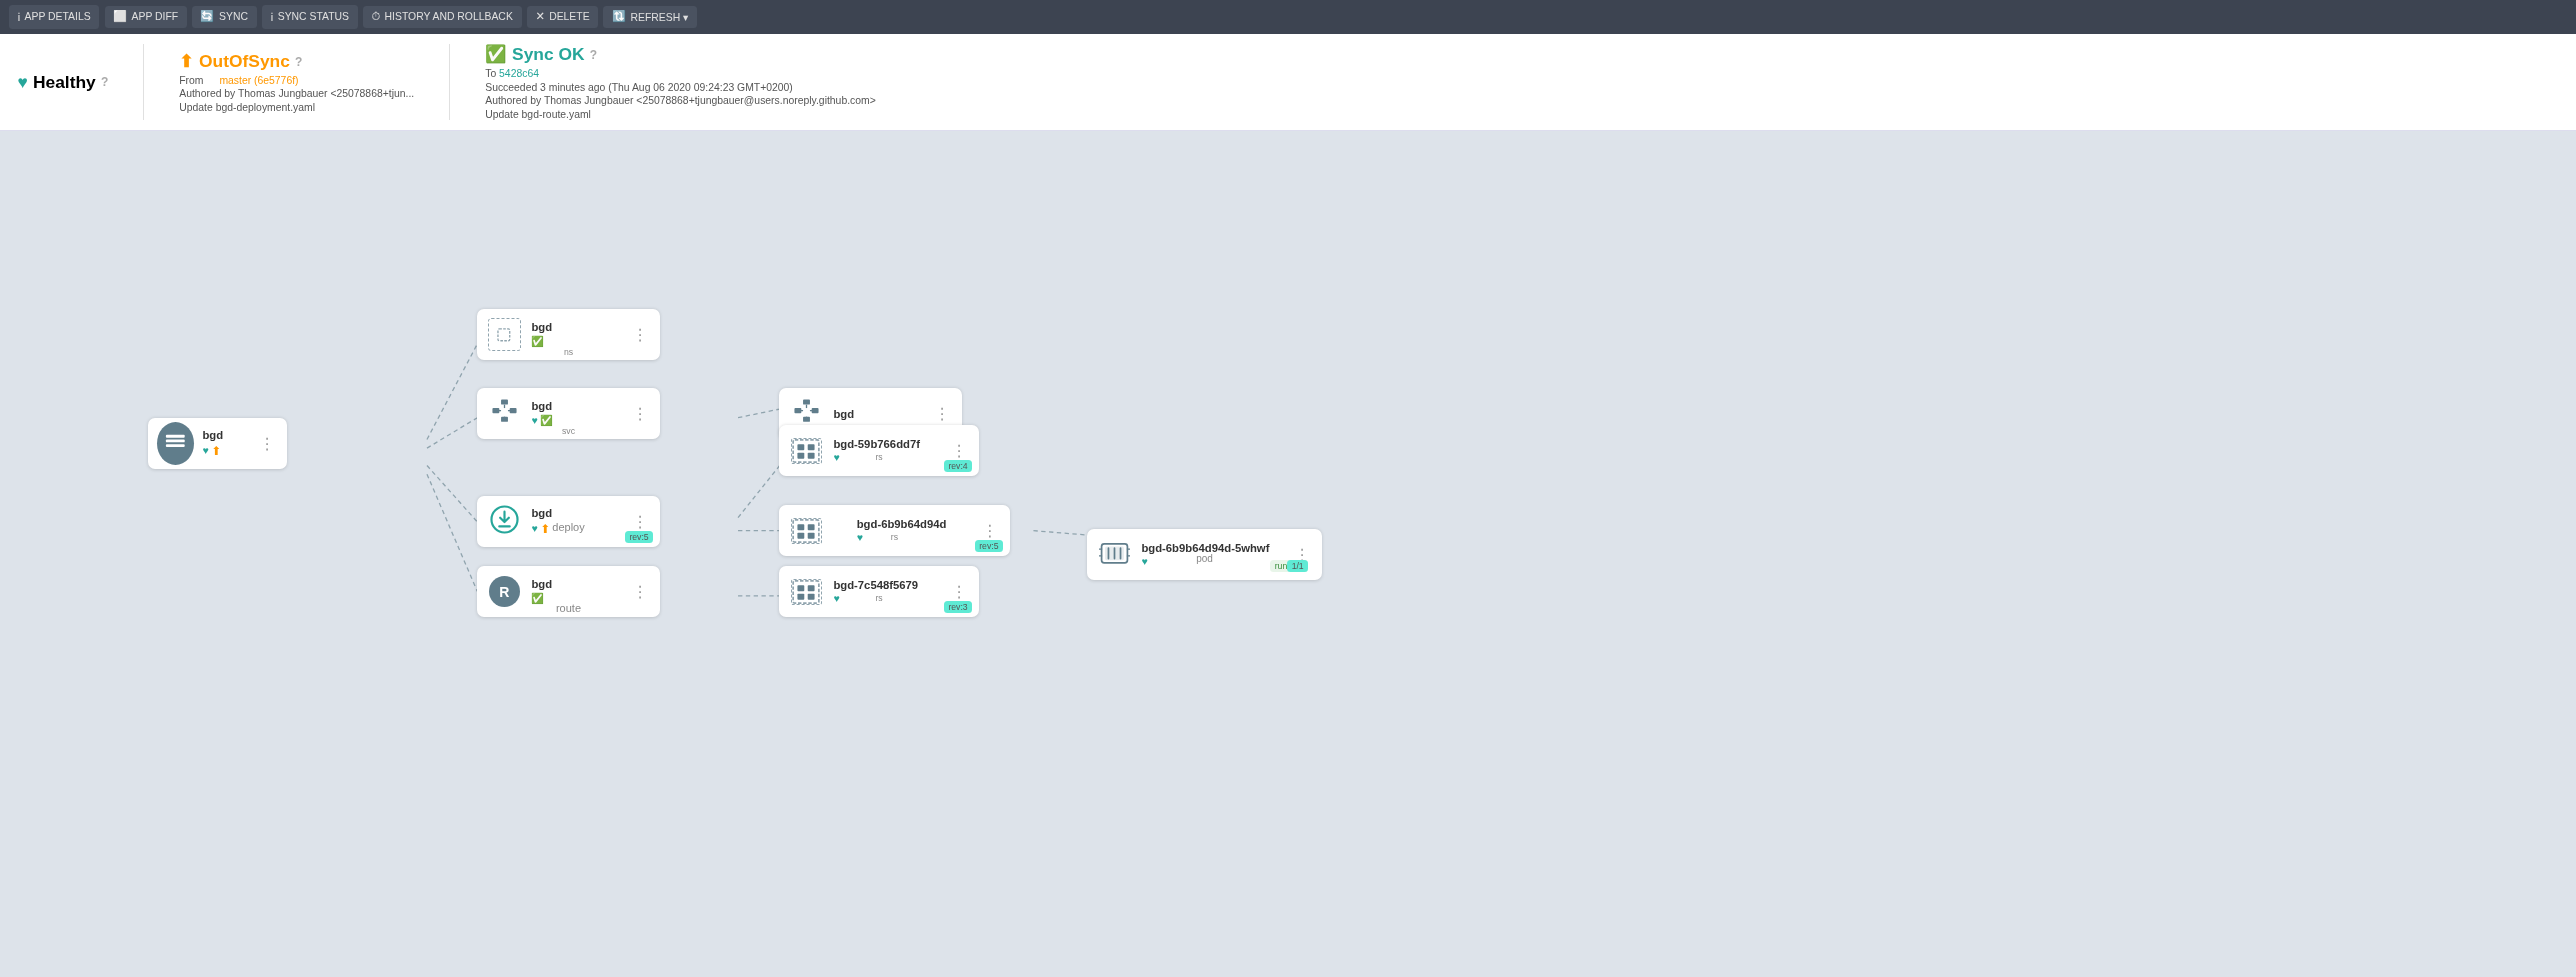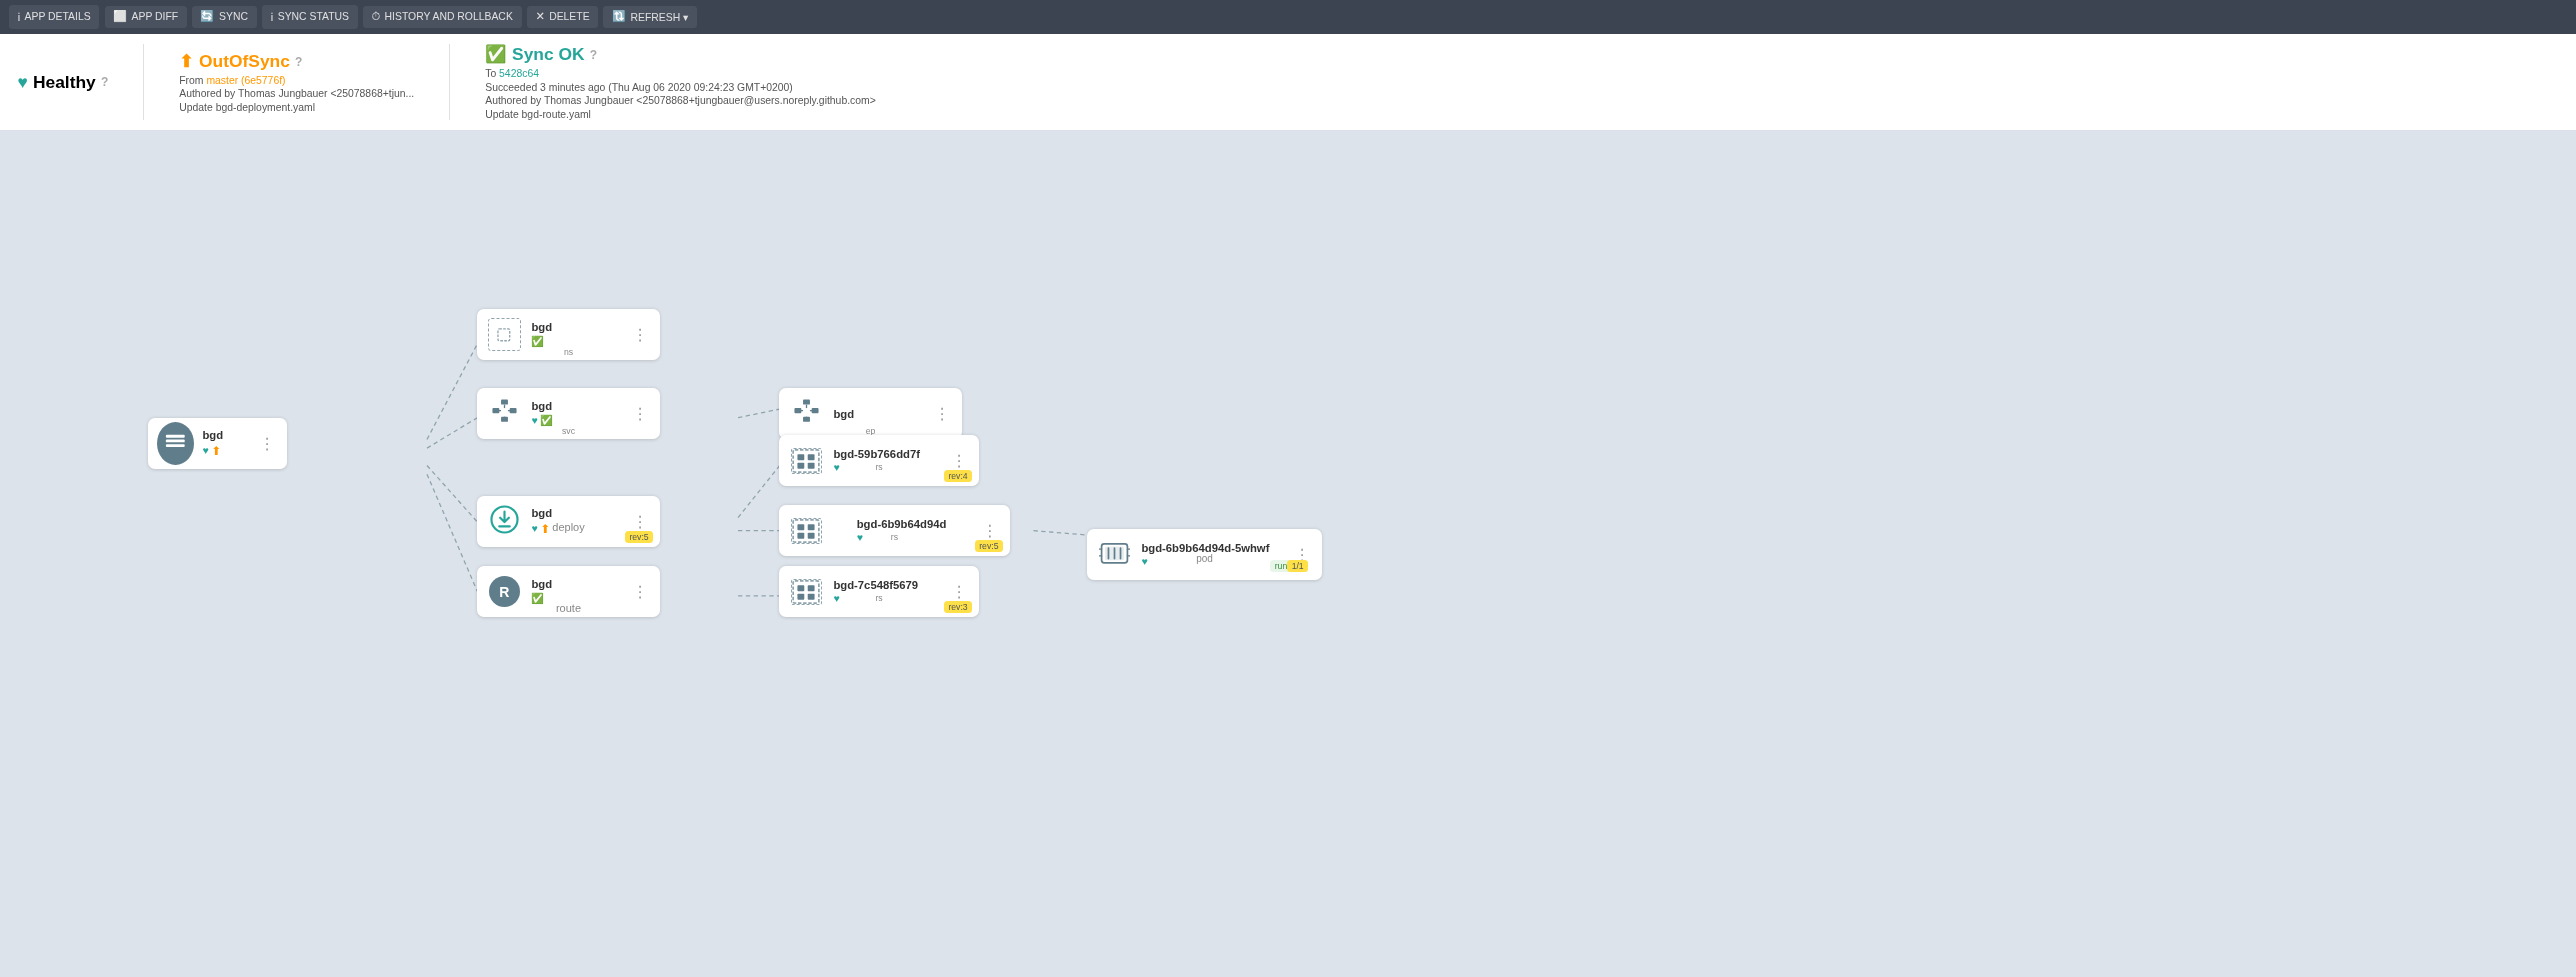--- a/index.html
+++ b/index.html
@@ -52,21 +52,21 @@
       display: flex;
       align-items: center;
       gap: 5.2px;
       font-size: 17.4px;
       font-weight: 600;
     }
     .status-detail {
       font-size: 10.4px;
       color: #555;
     }
-    .status-detail a { color: #ff9800; text-decoration: none; }
+    .status-detail a { color: #ff9800; text-decoration: none; margin-left: 13px; }
     .help-icon { color: #aaa; font-size: 12px; cursor: pointer; }
     .heart-icon { color: #26a69a; }
     .warning-icon { color: #ff9800; }
     .check-circle { color: #26a69a; }
 
     
     .canvas {
       background: #dde3ea;
       position: relative;
       overflow: hidden;
@@ -119,21 +119,21 @@
       color: #999;
       font-size: 15.7px;
       cursor: pointer;
       padding: 1.7px 3.5px;
       line-height: 1;
     }
     .badge {
       position: absolute;
       bottom: 4.3px;
       right: 7px;
-      background: #fde047;
+      background: #5eead4;
       border-radius: 3.5px;
       font-size: 8.7px;
       padding: 0.9px 4.3px;
       color: #555;
     }
     .badge-running {
       background: #e8f5e9;
       color: #388e3c;
     }
 
@@ -405,21 +405,21 @@
       <div class="node-status">
         <span class="teal">♥</span>
         <span class="orange" style="font-size:12px;">⬆</span>
       </div>
     </div>
     <div class="node-menu">⋮</div>
     <div class="badge">rev:5</div>
     <div class="node-type" style="position:absolute; bottom:14px; left:50%; transform:translateX(-50%); font-size:11px; color:#888;">deploy</div>
   </div>
 
-  <div class="node" style="left:779px; top:304px; min-width:200px;">
+  <div class="node" style="left:779px; top:294px; min-width:200px;">
     <div class="node-icon">
       <div class="icon-rs">
         <svg width="28" height="24" viewBox="0 0 32 28" fill="none">
           <rect x="1" y="1" width="30" height="26" rx="2" stroke="#90a4ae" stroke-width="2" stroke-dasharray="4,2"></rect>
           <rect x="6" y="6" width="8" height="7" rx="1" fill="#607d8b"></rect>
           <rect x="18" y="6" width="8" height="7" rx="1" fill="#607d8b"></rect>
           <rect x="6" y="16" width="8" height="7" rx="1" fill="#607d8b"></rect>
           <rect x="18" y="16" width="8" height="7" rx="1" fill="#607d8b"></rect>
         </svg>
       </div>

